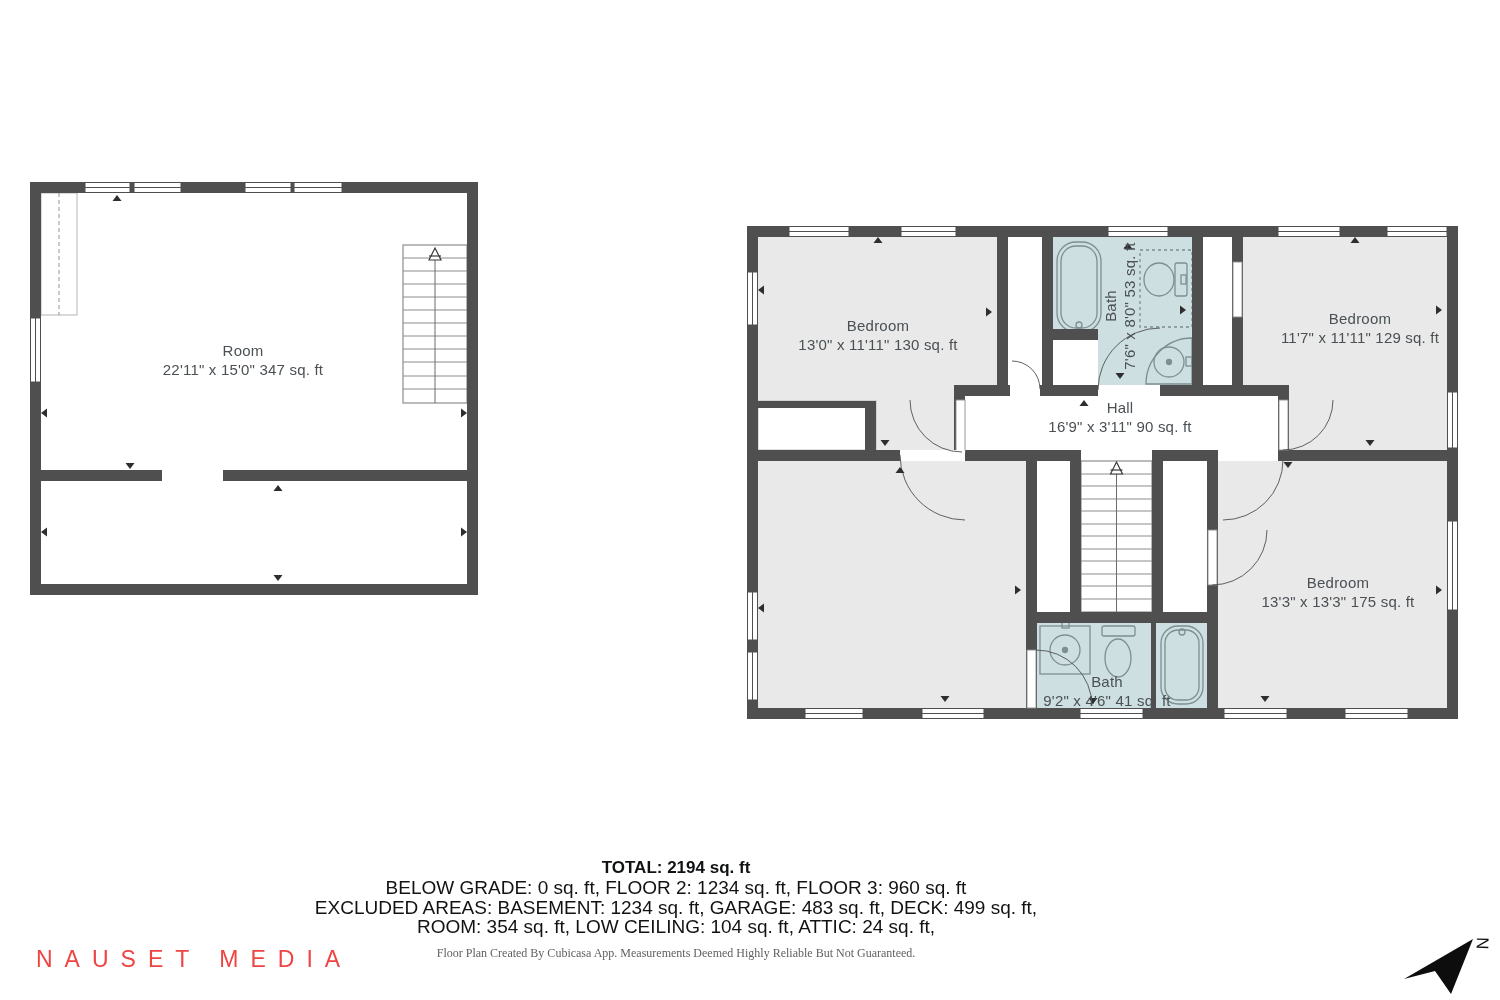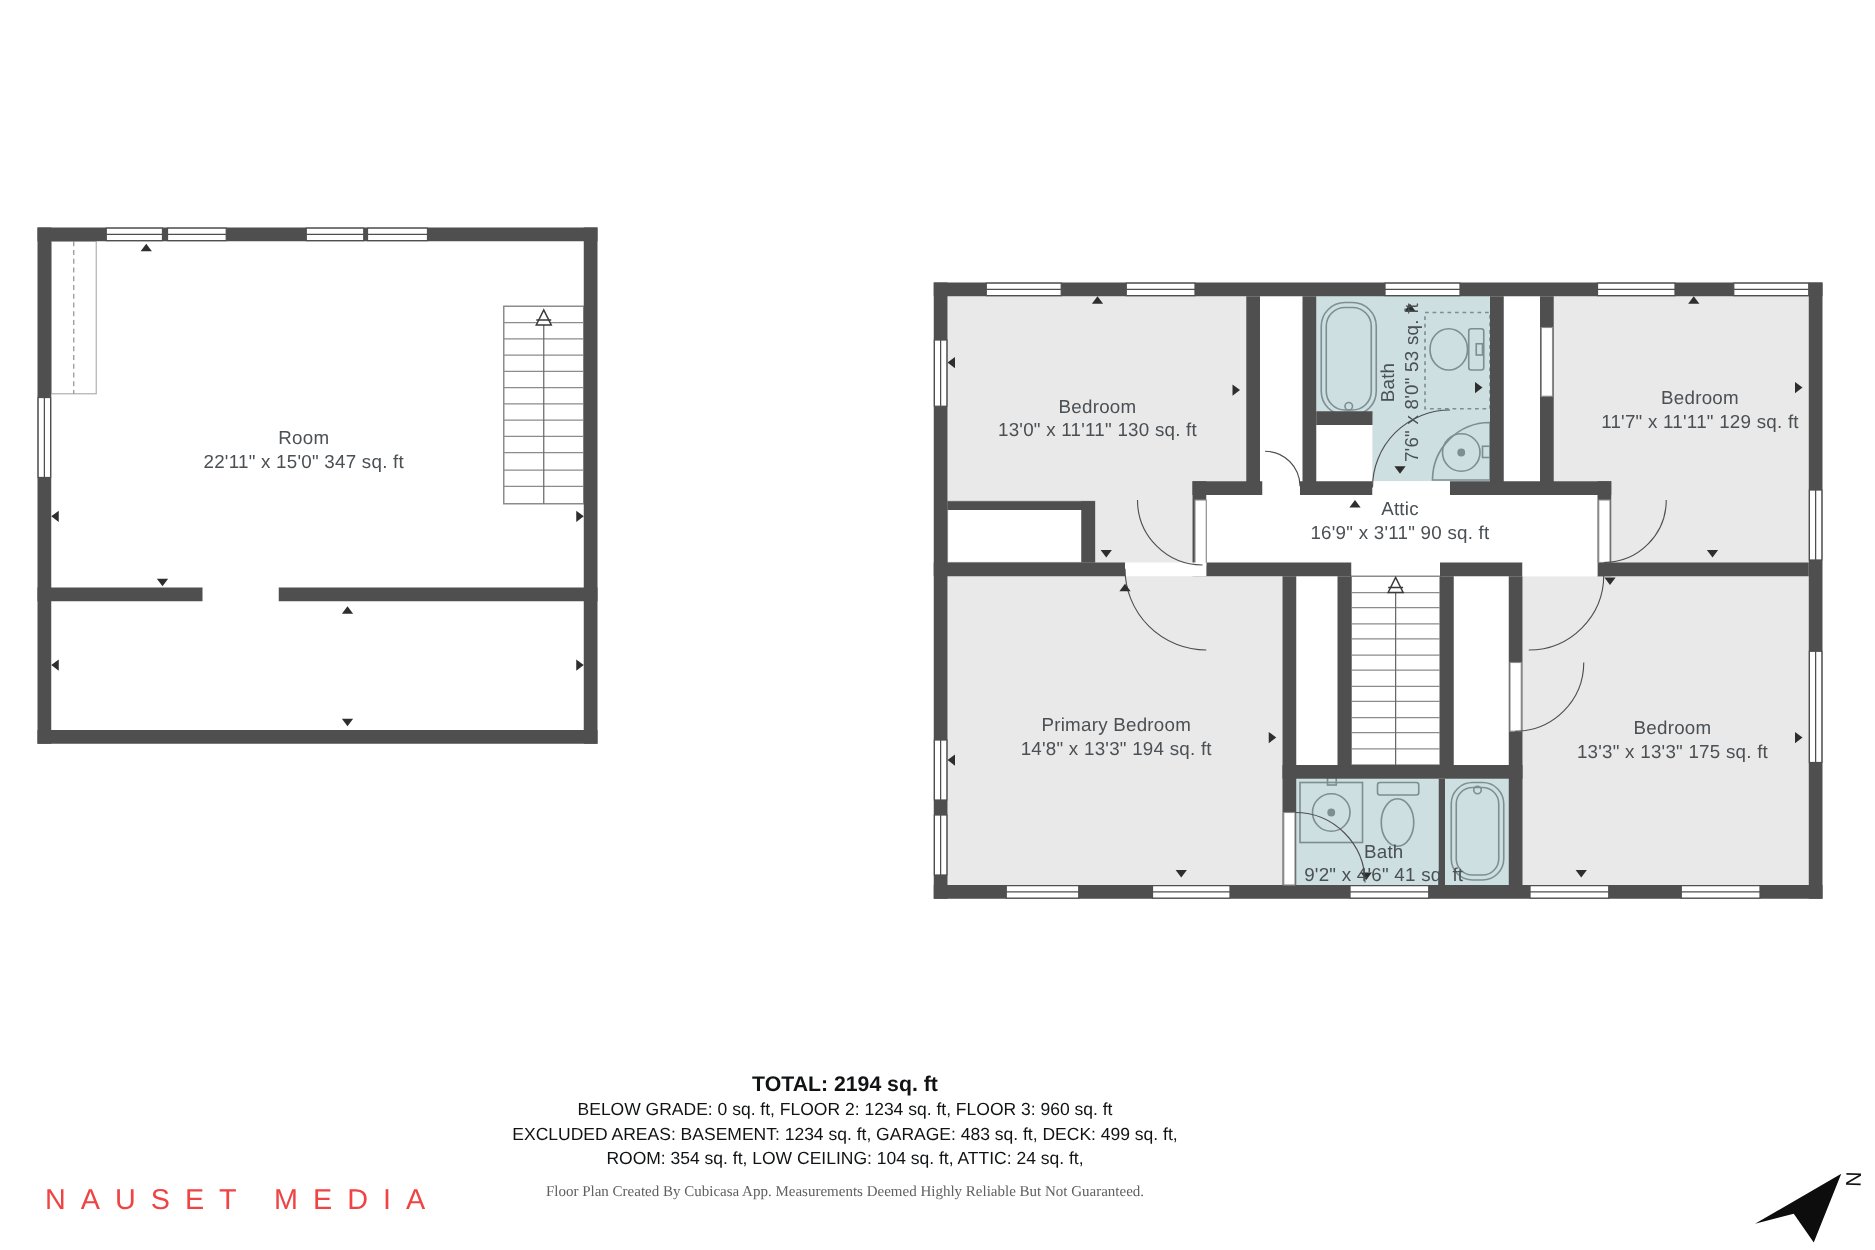--- a/index.html
+++ b/index.html
@@ -8,21 +8,21 @@
           font-family:"Liberation Sans", sans-serif;}
   svg{position:absolute;display:block;}
   .plan-left{left:28px;top:180px;}
   .plan-right{left:745px;top:222px;}
   .room-label{position:absolute;width:300px;text-align:center;color:#4a5054;
               font-size:15px;line-height:19px;letter-spacing:.2px;}
   .room-label .dims{white-space:nowrap;}
   .rotated{transform:rotate(-90deg);}
   .summary{position:absolute;left:0;top:858px;width:1352px;text-align:center;color:#101214;}
   .summary .total{font-size:17px;font-weight:bold;line-height:20px;}
-  .summary .line{font-size:14px;line-height:19.6px;}
+  .summary .line{font-size:19px;line-height:19.6px;}
   .summary .disclaimer{font-size:12px;color:#5f5f5f;margin-top:9px;font-family:Liberation Serif, serif;}
   .logo{position:absolute;left:36px;top:946px;font-size:23px;letter-spacing:12px;
         color:#ef4444;font-weight:500;white-space:nowrap;}
   .compass{left:1398px;top:928px;}
 </style>
 </head>
 <body>
 
 <div class="canvas">
 
@@ -263,26 +263,22 @@
   </div>
   <div class="room-label rotated" style="left:970px;top:287px;">
     <div>Bath</div>
     <div class="dims">7'6" x 8'0" 53 sq. ft</div>
   </div>
   <div class="room-label" style="left:1210px;top:309px;">
     <div>Bedroom</div>
     <div class="dims">11'7" x 11'11" 129 sq. ft</div>
   </div>
   <div class="room-label" style="left:970px;top:398px;">
-    <div>Attic</div>
+    <div>Hall</div>
     <div class="dims">16'9" x 3'11" 90 sq. ft</div>
-  </div>
-  <div class="room-label" style="left:743px;top:571px;">
-    <div>Primary Bedroom</div>
-    <div class="dims">14'8" x 13'3" 194 sq. ft</div>
   </div>
   <div class="room-label" style="left:957px;top:672px;">
     <div>Bath</div>
     <div class="dims">9'2" x 4'6" 41 sq. ft</div>
   </div>
   <div class="room-label" style="left:1188px;top:573px;">
     <div>Bedroom</div>
     <div class="dims">13'3" x 13'3" 175 sq. ft</div>
   </div>
 

